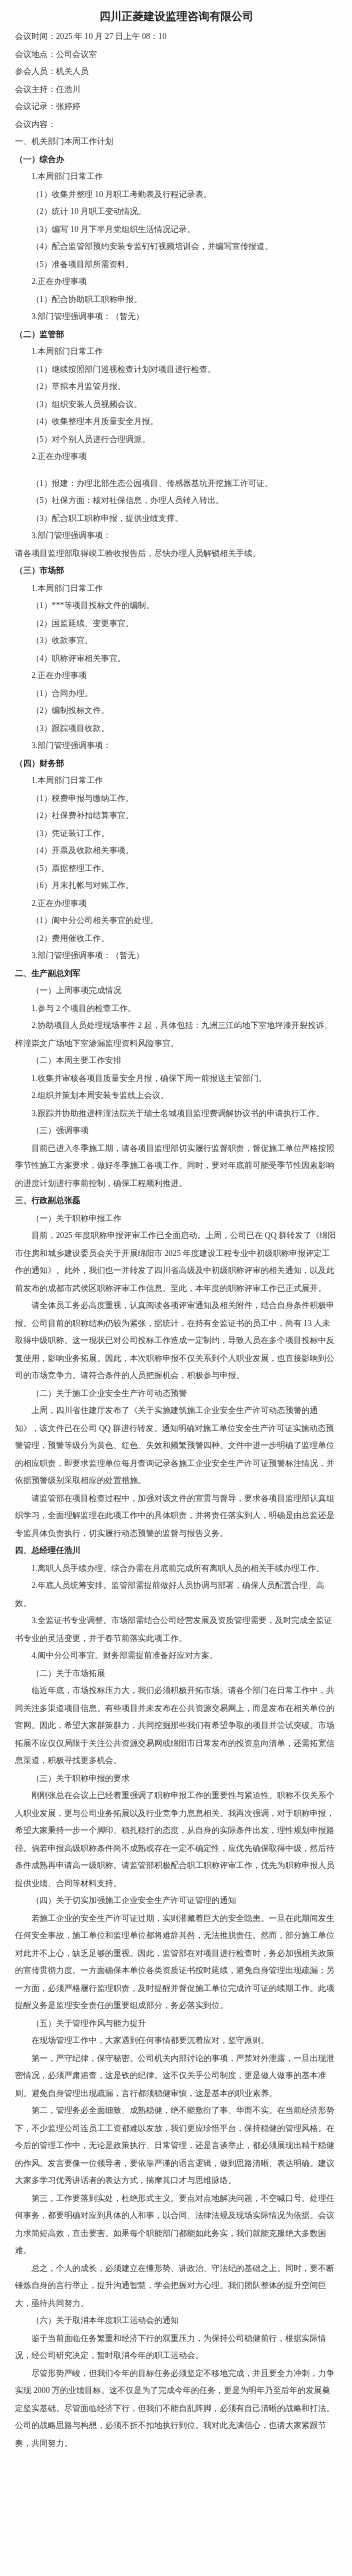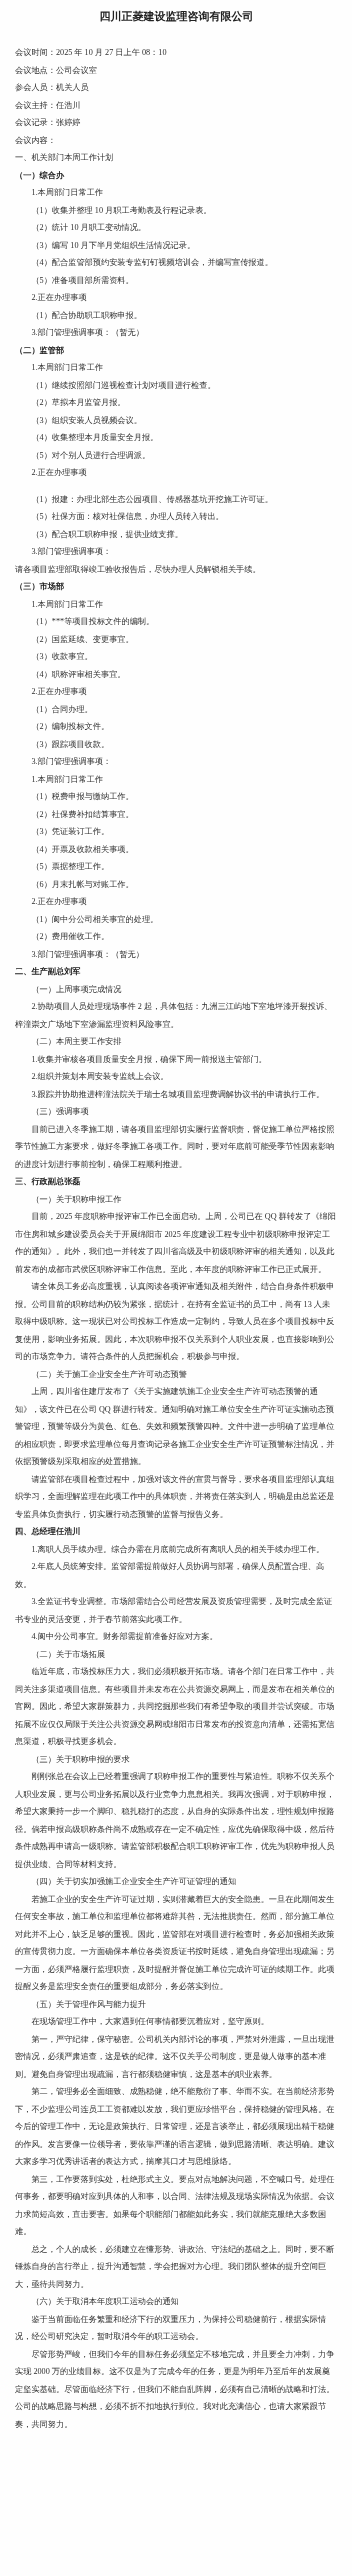--- a/index.html
+++ b/index.html
@@ -19,21 +19,21 @@
     padding: 6.4px 15px 21px 15px;
     overflow: hidden;
   }
   .doc-title {
     text-align: center;
     font-weight: bold;
     font-size: 11px;
     line-height: 21px;
     color: #222222;
   }
-  .doc-title-wrap { margin-bottom: 17px; }
+  .doc-title-wrap { margin-bottom: 1px; }
   .blocks p { margin: 0; }
   .blk-flush  { text-indent: 0; }
   .blk-bold   { text-indent: 0; font-weight: bold; color: #222222; }
   .blk-indent { text-indent: 2em; }
   .blk-blank  { height: 9px; }
 </style>
 </head>
 <body>
 
 <div class="page">
@@ -76,33 +76,35 @@
       <p class="blk-indent">1.本周部门日常工作</p>
       <p class="blk-indent">（1）***等项目投标文件的编制。</p>
       <p class="blk-indent">（2）国监延续、变更事宜。</p>
       <p class="blk-indent">（3）收款事宜。</p>
       <p class="blk-indent">（4）职称评审相关事宜。</p>
       <p class="blk-indent">2.正在办理事项</p>
       <p class="blk-indent">（1）合同办理。</p>
       <p class="blk-indent">（2）编制投标文件。</p>
       <p class="blk-indent">（3）跟踪项目收款。</p>
       <p class="blk-indent">3.部门管理强调事项：</p>
+      <p class="blk-bold">（四）财务部</p>
       <p class="blk-indent">1.本周部门日常工作</p>
       <p class="blk-indent">（1）税费申报与缴纳工作。</p>
       <p class="blk-indent">（2）社保费补扣结算事宜。</p>
       <p class="blk-indent">（3）凭证装订工作。</p>
       <p class="blk-indent">（4）开票及收款相关事项。</p>
       <p class="blk-indent">（5）票据整理工作。</p>
       <p class="blk-indent">（6）月末扎帐与对账工作。</p>
       <p class="blk-indent">2.正在办理事项</p>
       <p class="blk-indent">（1）阆中分公司相关事宜的处理。</p>
       <p class="blk-indent">（2）费用催收工作。</p>
       <p class="blk-indent">3.部门管理强调事项：（暂无）</p>
       <p class="blk-bold">二、生产副总刘军</p>
       <p class="blk-indent">（一）上周事项完成情况</p>
+      <p class="blk-indent">1.参与 2 个项目的检查工作。</p>
       <p class="blk-indent">2.协助项目人员处理现场事件 2 起，具体包括：九洲三江屿地下室地坪漆开裂投诉、梓潼崇文广场地下室渗漏监理资料风险事宜。</p>
       <p class="blk-indent">（二）本周主要工作安排</p>
       <p class="blk-indent">1.收集并审核各项目质量安全月报，确保下周一前报送主管部门。</p>
       <p class="blk-indent">2.组织并策划本周安装专监线上会议。</p>
       <p class="blk-indent">3.跟踪并协助推进梓潼法院关于瑞士名城项目监理费调解协议书的申请执行工作。</p>
       <p class="blk-indent">（三）强调事项</p>
       <p class="blk-indent">目前已进入冬季施工期，请各项目监理部切实履行监督职责，督促施工单位严格按照季节性施工方案要求，做好冬季施工各项工作。同时，要对年底前可能受季节性因素影响的进度计划进行事前控制，确保工程顺利推进。</p>
       <p class="blk-bold">三、行政副总张磊</p>
       <p class="blk-indent">（一）关于职称申报工作</p>
       <p class="blk-indent">目前，2025 年度职称申报评审工作已全面启动。上周，公司已在 QQ 群转发了《绵阳市住房和城乡建设委员会关于开展绵阳市 2025 年度建设工程专业中初级职称申报评定工作的通知》。此外，我们也一并转发了四川省高级及中初级职称评审的相关通知，以及此前发布的成都市武侯区职称评审工作信息。至此，本年度的职称评审工作已正式展开。</p>

